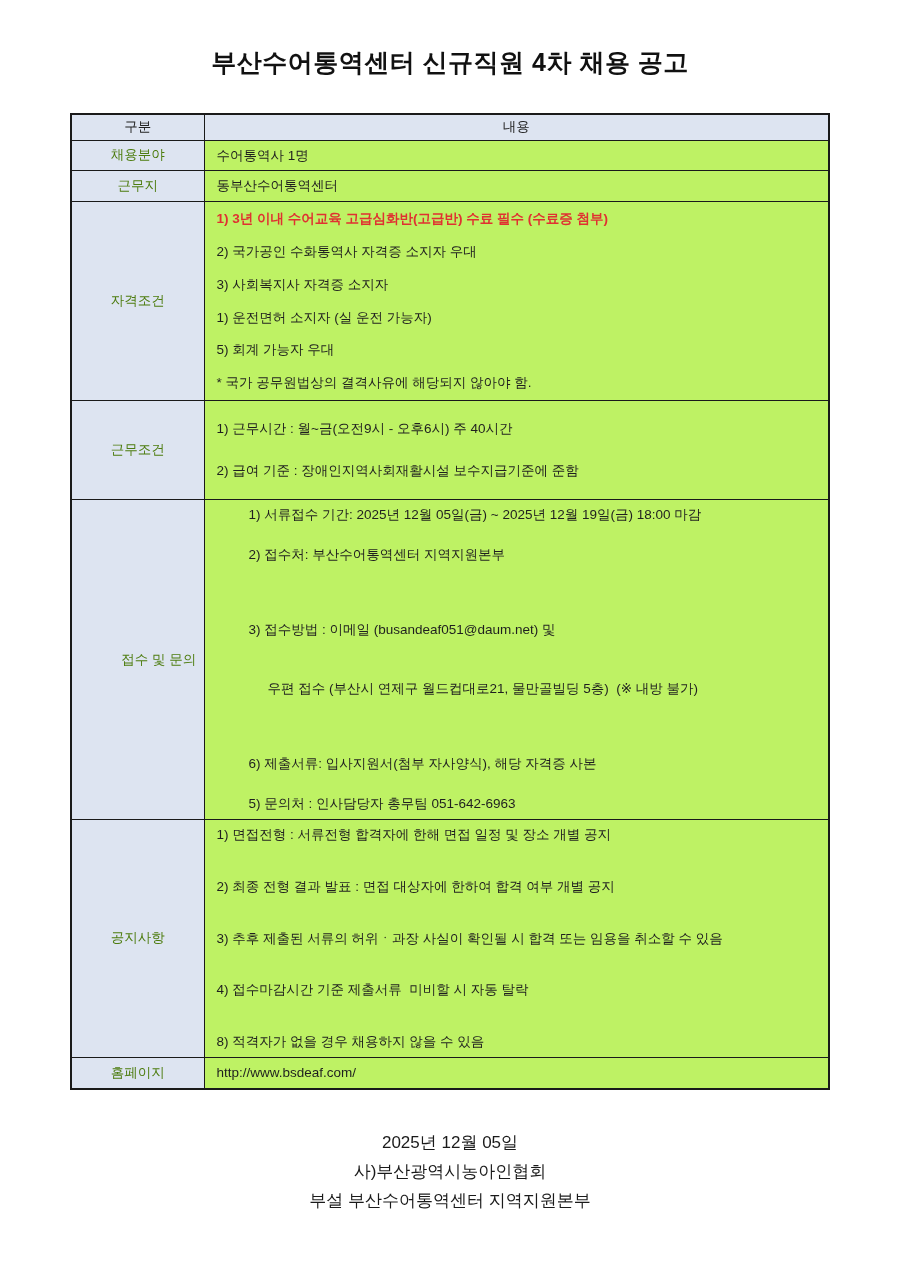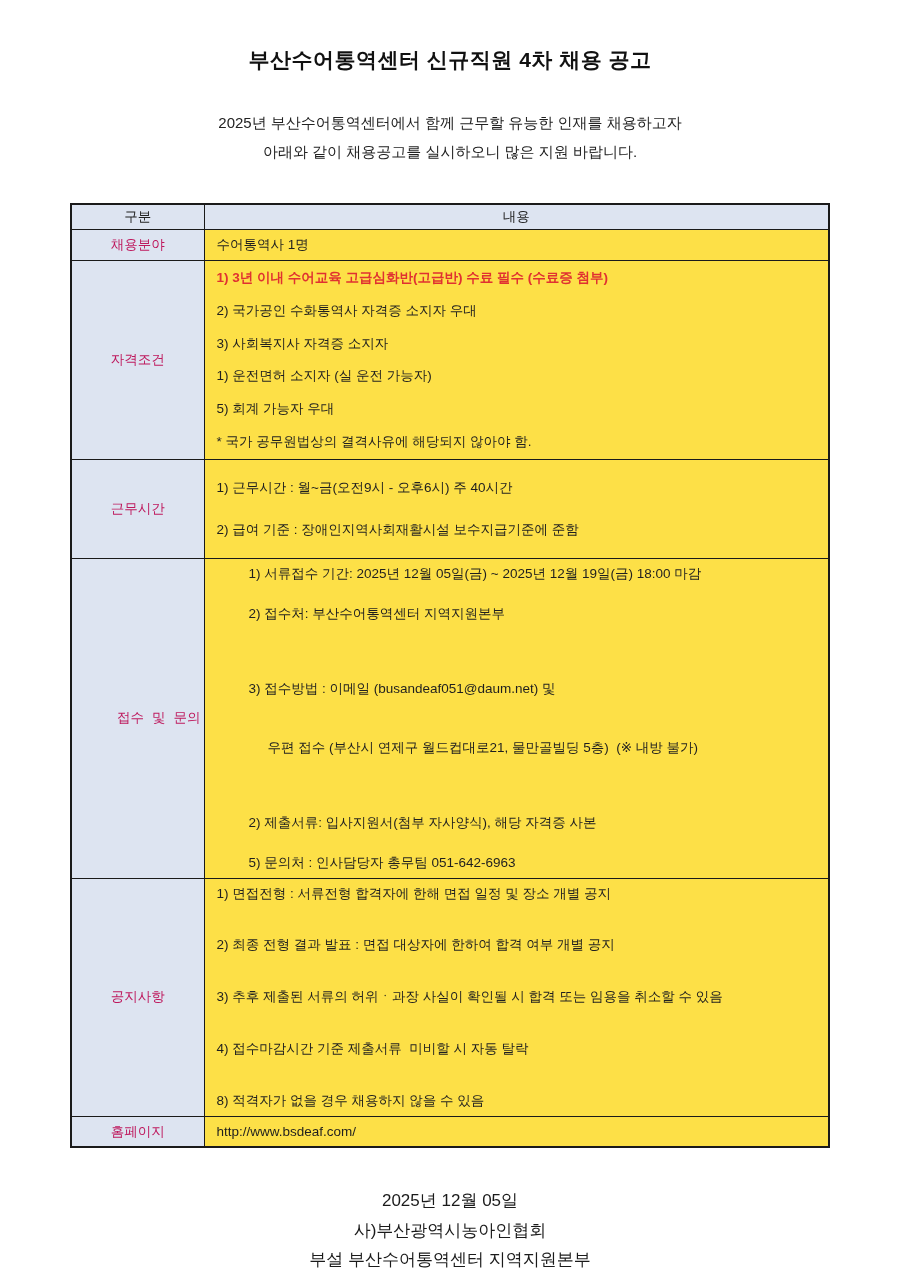--- a/index.html
+++ b/index.html
@@ -11,21 +11,21 @@
   html, body {
     margin: 0; padding: 0;
     background: #ffffff;
     width: 900px; height: 1273px;
     font-family: "Liberation Sans", "DejaVu Sans", sans-serif;
     color: #1f1f1f;
   }
   .doc { padding: 30px 70px 0 70px; }
 
   .title {
-    font-size: 21px;
+    font-size: 25px;
     font-weight: bold;
     text-align: center;
     letter-spacing: 0.5px;
     margin: 16px 0 34px 0;
     color: #111;
   }
   .subtitle {
     text-align: center;
     font-size: 15px;
     line-height: 1.95;
@@ -43,25 +43,24 @@
     font-size: 13.5px;
     vertical-align: middle;
   }
   table.job-table { border: 2px solid var(--border); }
 
   td.label-cell {
     background: var(--label-bg);
     text-align: center;
     width: 133px;
     padding: 2px;
-    color: #be185d;
-    font-family: Liberation Mono, monospace;
+    color: #4d7c0f;
   }
   td.content-cell {
-    background: #fde047;
+    background: #bef264;
     padding: 6px 12px;
     vertical-align: middle;
   }
   tr.head-row td {
     height: 26px;
     background: var(--label-bg);
     text-align: center;
     color: #222;
   }
   tr.r-field td, tr.r-loc td, tr.r-home td { height: 27px; }
@@ -87,75 +86,77 @@
     color: #1a1a1a;
   }
 </style>
 </head>
 <body>
 
 <div class="doc">
 
   <h1 class="title">부산수어통역센터 신규직원 4차 채용 공고</h1>
 
-  <p class="subtitle">
-    <span>2025년 부산수어통역센터에서 함께 근무할 유능한 인재를 채용하고자</span><br>
-    <span>아래와 같이 채용공고를 실시하오니 많은 지원 바랍니다.</span>
-  </p>
 
   <table class="job-table">
     <colgroup>
         <col style="width:133px">
         <col>
       </colgroup>
 
     <tbody>
         <tr class="head-row">
       <td>구분</td>
       <td>내용</td>
     </tr>
 
     <tr class="r-field">
       <td class="label-cell">채용분야</td>
       <td class="content-cell">
         <div class="line">수어통역사 1명</div>
       </td>
     </tr>
 
+    <tr class="r-loc">
+      <td class="label-cell">근무지</td>
+      <td class="content-cell">
+        <div class="line">동부산수어통역센터</div>
+      </td>
+    </tr>
 
     <tr class="r-qual">
       <td class="label-cell">자격조건</td>
       <td class="content-cell">
         <div class="line em">1) 3년 이내 수어교육 고급심화반(고급반) 수료 필수 (수료증 첨부)</div>
         <div class="line">2) 국가공인 수화통역사 자격증 소지자 우대</div>
         <div class="line">3) 사회복지사 자격증 소지자</div>
         <div class="line">1) 운전면허 소지자 (실 운전 가능자)</div>
         <div class="line">5) 회계 가능자 우대</div>
         <div class="line">* 국가 공무원법상의 결격사유에 해당되지 않아야 함.</div>
       </td>
     </tr>
 
     <tr class="r-work">
-      <td class="label-cell">근무시간</td>
+      <td class="label-cell">근무조건</td>
       <td class="content-cell">
         <div class="line">1) 근무시간 : 월~금(오전9시 - 오후6시) 주 40시간</div>
         <div class="line">2) 급여 기준 : 장애인지역사회재활시설 보수지급기준에 준함</div>
       </td>
     </tr>
 
     <tr class="r-apply">
       <td class="label-cell">접수 및 문의</td>
       <td class="content-cell">
         <div class="line">1) 서류접수 기간: 2025년 12월 05일(금) ~ 2025년 12월 19일(금) 18:00 마감</div>
         <div class="line">2) 접수처: 부산수어통역센터 지역지원본부</div>
         <div class="line">
           <div>3) 접수방법 : 이메일 (busandeaf051@daum.net) 및</div>
           <div class="sub-line">우편 접수 (부산시 연제구 월드컵대로21, 물만골빌딩 5층)  (※ 내방 불가)</div>
         </div>
-        <div class="line">2) 제출서류: 입사지원서(첨부 자사양식), 해당 자격증 사본</div>
+        <div class="line">6) 제출서류: 입사지원서(첨부 자사양식), 해당 자격증 사본</div>
         <div class="line">5) 문의처 : 인사담당자 총무팀 051-642-6963</div>
       </td>
     </tr>
 
     <tr class="r-notice">
       <td class="label-cell">공지사항</td>
       <td class="content-cell">
         <div class="line">1) 면접전형 : 서류전형 합격자에 한해 면접 일정 및 장소 개별 공지</div>
         <div class="line">2) 최종 전형 결과 발표 : 면접 대상자에 한하여 합격 여부 개별 공지</div>
         <div class="line">3) 추후 제출된 서류의 허위ㆍ과장 사실이 확인될 시 합격 또는 임용을 취소할 수 있음</div>

